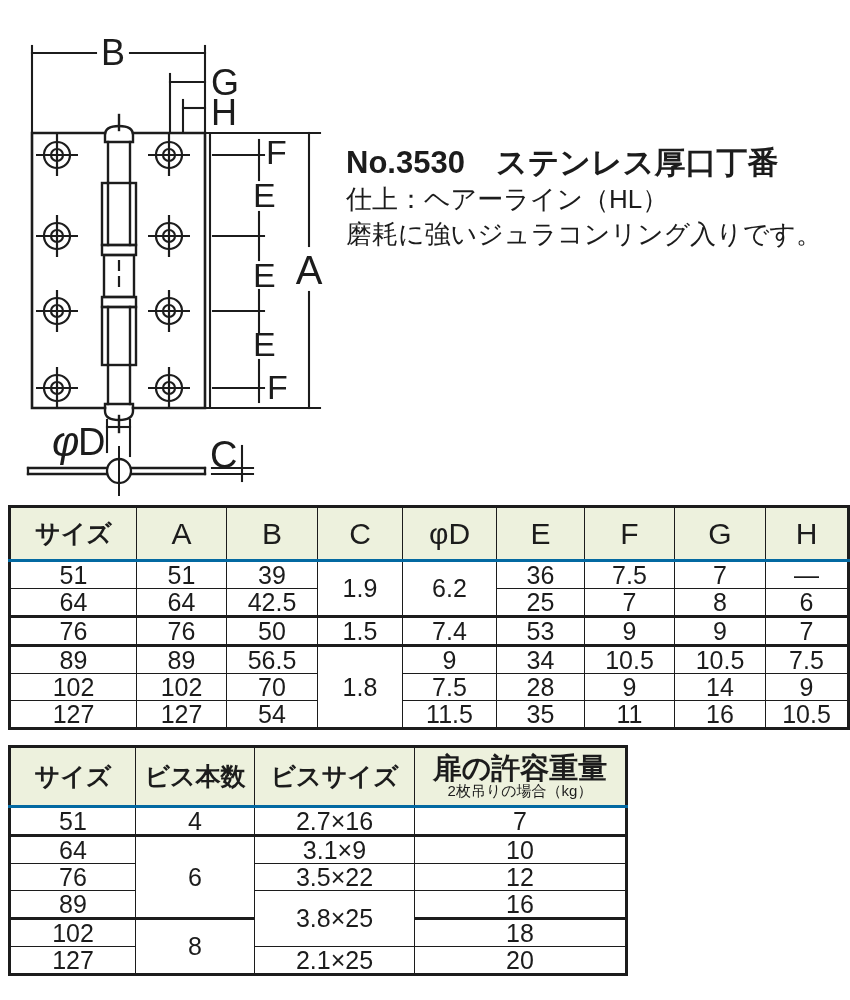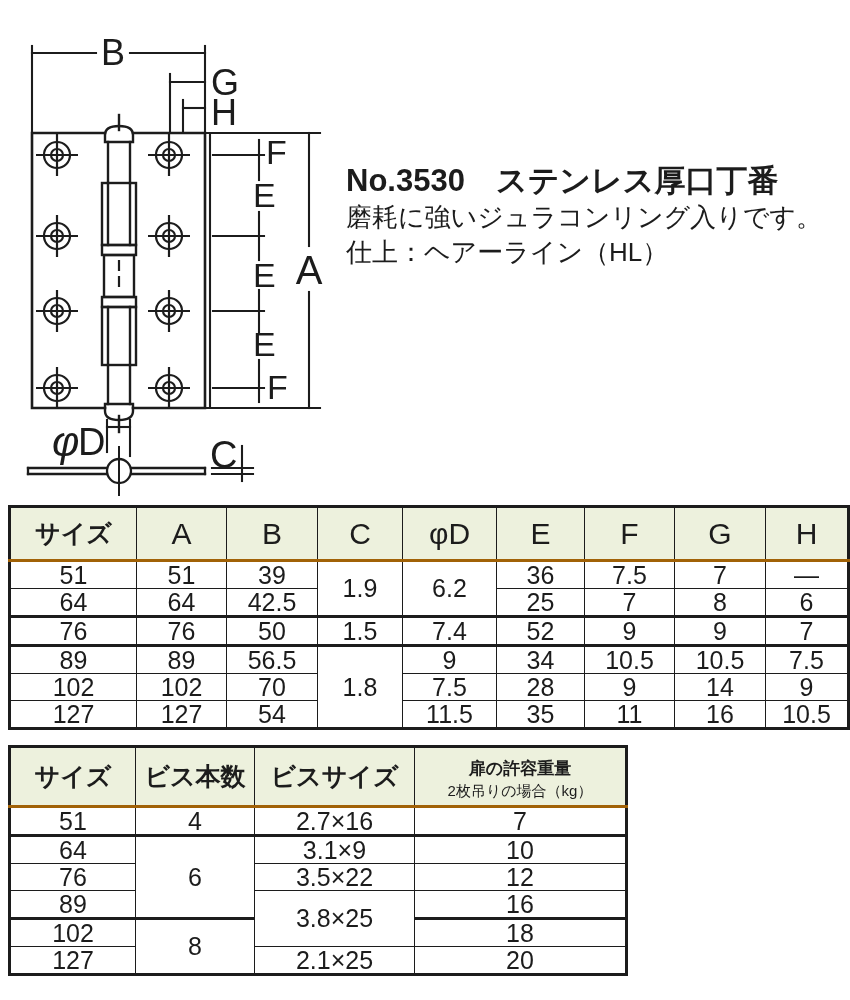--- a/index.html
+++ b/index.html
@@ -5,44 +5,44 @@
   html,body { margin:0; padding:0; background:#ffffff; }
   body {
     width:850px; height:1000px;
     font-family:"Liberation Sans", sans-serif;
     color:#1c1c1c;
     -webkit-font-smoothing:antialiased;
   }
   .page { position:relative; width:850px; height:1000px; background:#fff; overflow:hidden; }
 
   
-  .info { position:absolute; left:346px; top:162px; white-space:nowrap; }
+  .info { position:absolute; left:346px; top:144px; white-space:nowrap; }
   .info .title { font-size:31px; font-weight:bold; line-height:38px; letter-spacing:0px; }
   .info .line  { font-size:26px; font-weight:normal; line-height:35px; }
 
   
   .diagram { position:absolute; left:0; top:0; }
   .diagram text { fill:#1c1c1c; font-family:"Liberation Sans", sans-serif; }
 
   
   table { border-collapse:collapse; table-layout:fixed; background:#fff; }
   .spec  { position:absolute; left:8px;  top:505px; width:839px; }
   .screw { position:absolute; left:8px;  top:745px; width:617px; }
   th, td { border:1.6px solid #1c1c1c; text-align:center; vertical-align:middle; padding:0; }
   table  { border:3px solid #1c1c1c; }
-  thead th { background:#edf1dd; border-bottom:3px solid #a16207; }
+  thead th { background:#edf1dd; border-bottom:3px solid #0369a1; }
   .spec thead th  { height:51px; }
   .screw thead th { height:57px; }
   .th-jp  { font-size:25px; font-weight:bold; }
   .th-ltr { font-size:30px; font-weight:normal; }
   tbody td { font-size:25px; font-weight:normal; line-height:1; }
   .spec tbody td  { height:26px; }
   .screw tbody td { height:26px; }
   tr.g td { border-top:3px solid #1c1c1c; }
-  .wh-title { font-size:17px; font-weight:bold; line-height:27px; }
+  .wh-title { font-size:29px; font-weight:bold; line-height:27px; }
   .wh-sub   { font-size:15px; font-weight:normal; line-height:17px; }
 </style>
 </head>
 <body>
 
 <div class="page">
 
   <svg class="diagram" width="340" height="500" viewBox="0 0 340 500">
 
     <g stroke="#1c1c1c" stroke-width="2.6" fill="none" stroke-linecap="square">
@@ -192,22 +192,22 @@
     <text x="253" y="356" font-size="34">E</text>
     <text x="267" y="399" font-size="34">F</text>
     <text x="309" y="284" font-size="40" text-anchor="middle">A</text>
     <text x="52" y="456" font-size="42" font-style="italic">φ</text>
     <text x="78" y="455" font-size="38">D</text>
     <text x="210" y="468" font-size="38">C</text>
   </svg>
 
   <div class="info">
     <div class="title">No.3530　ステンレス厚口丁番</div>
+    <div class="line">仕上：ヘアーライン（HL）</div>
     <div class="line">磨耗に強いジュラコンリング入りです。</div>
-    <div class="line">仕上：ヘアーライン（HL）</div>
   </div>
 
   <table class="spec">
     <colgroup>
       <col style="width:127px">
         <col style="width:90px">
         <col style="width:91px">
       <col style="width:85px">
         <col style="width:94px">
         <col style="width:88px">
@@ -248,21 +248,21 @@
         <td>7</td>
         <td>8</td>
         <td>6</td>
       </tr>
       <tr class="g">
         <td>76</td>
         <td>76</td>
         <td>50</td>
         <td>1.5</td>
         <td>7.4</td>
-        <td>52</td>
+        <td>53</td>
         <td>9</td>
         <td>9</td>
         <td>7</td>
       </tr>
       <tr class="g">
         <td>89</td>
         <td>89</td>
         <td>56.5</td>
         <td rowspan="3">1.8</td>
         <td>9</td>

